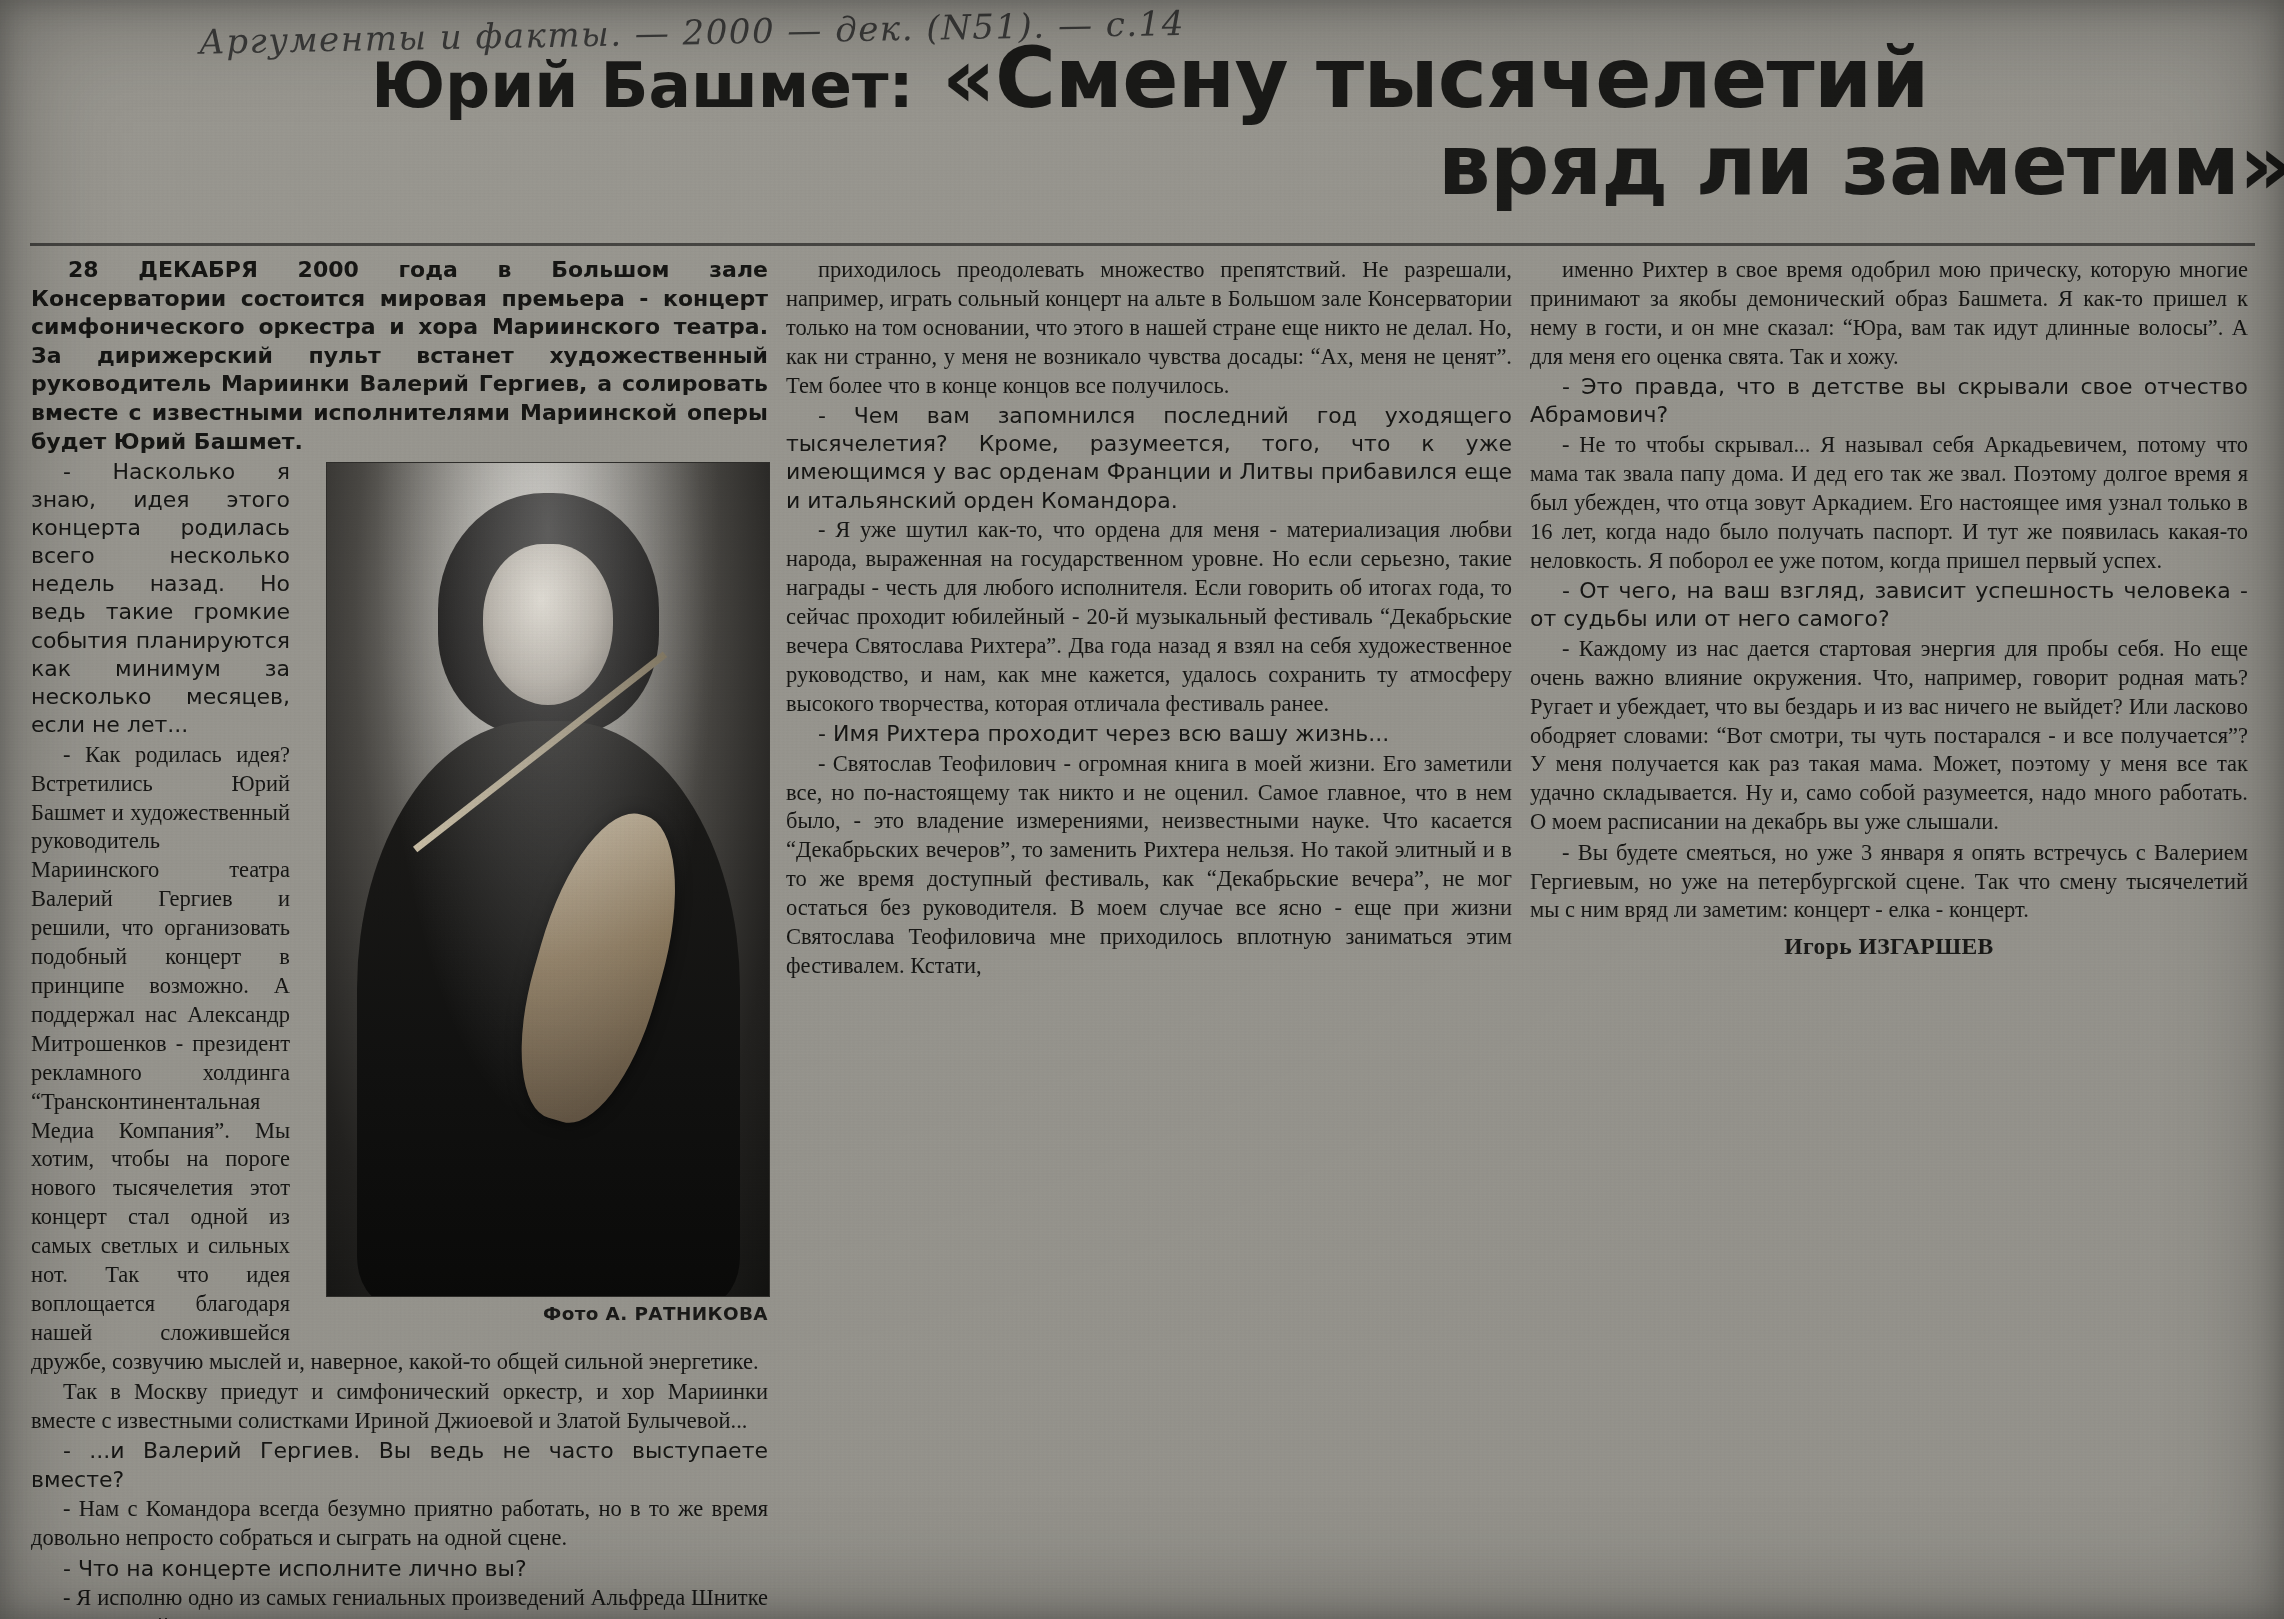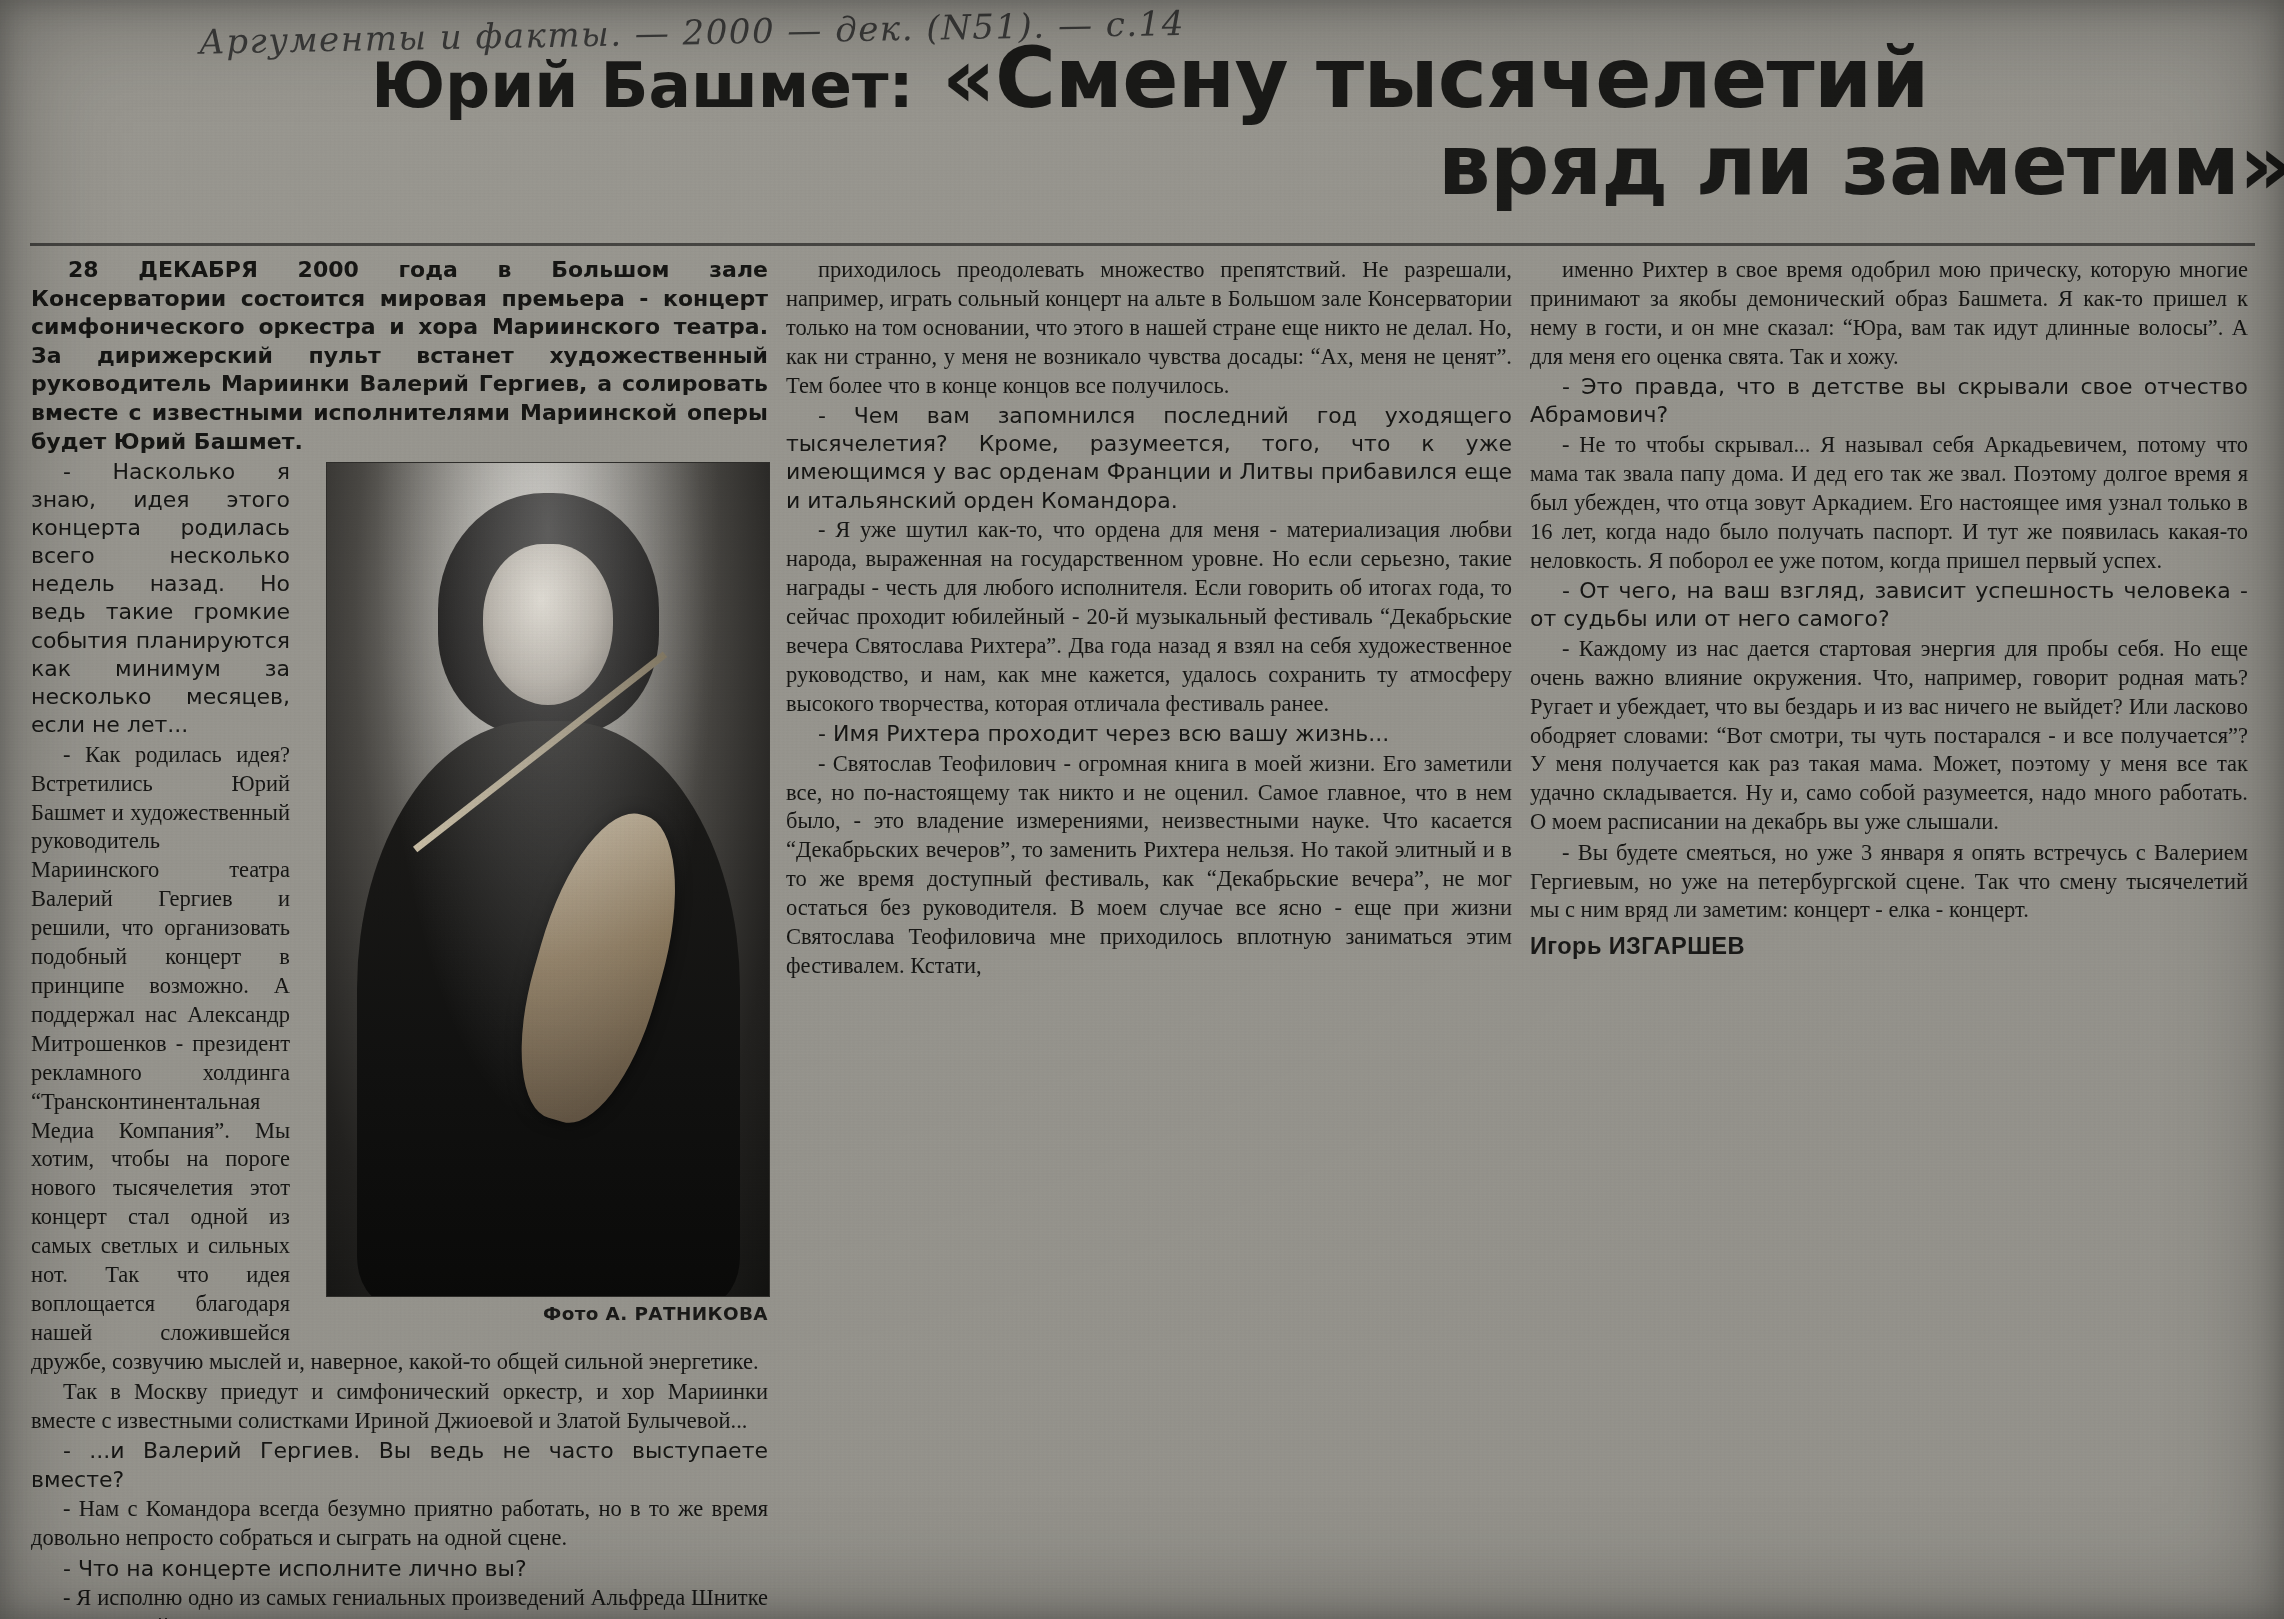--- a/index.html
+++ b/index.html
@@ -186,24 +186,24 @@
   }
   .photo-credit {
     font-family: "DejaVu Sans", sans-serif;
     font-weight: bold;
     font-size: 18.4px;
     text-align: right;
     padding-top: 5.9px;
     letter-spacing: 0.4px;
   }
   .byline {
-    font-family: Liberation Sans, sans-serif;
+    font-family: Liberation Serif, serif;
     font-weight: bold;
     font-size: 23.6px;
-    text-align: left;
+    text-align: center;
     margin-top: 7.4px;
     letter-spacing: 0.4px;
   }
   .edge-shade {
     position: absolute;
     inset: 0;
     pointer-events: none;
     z-index: 25;
     box-shadow: inset 0 0 111px rgba(0,0,0,.35), inset 0 0 29.5px rgba(0,0,0,.25);
   }

